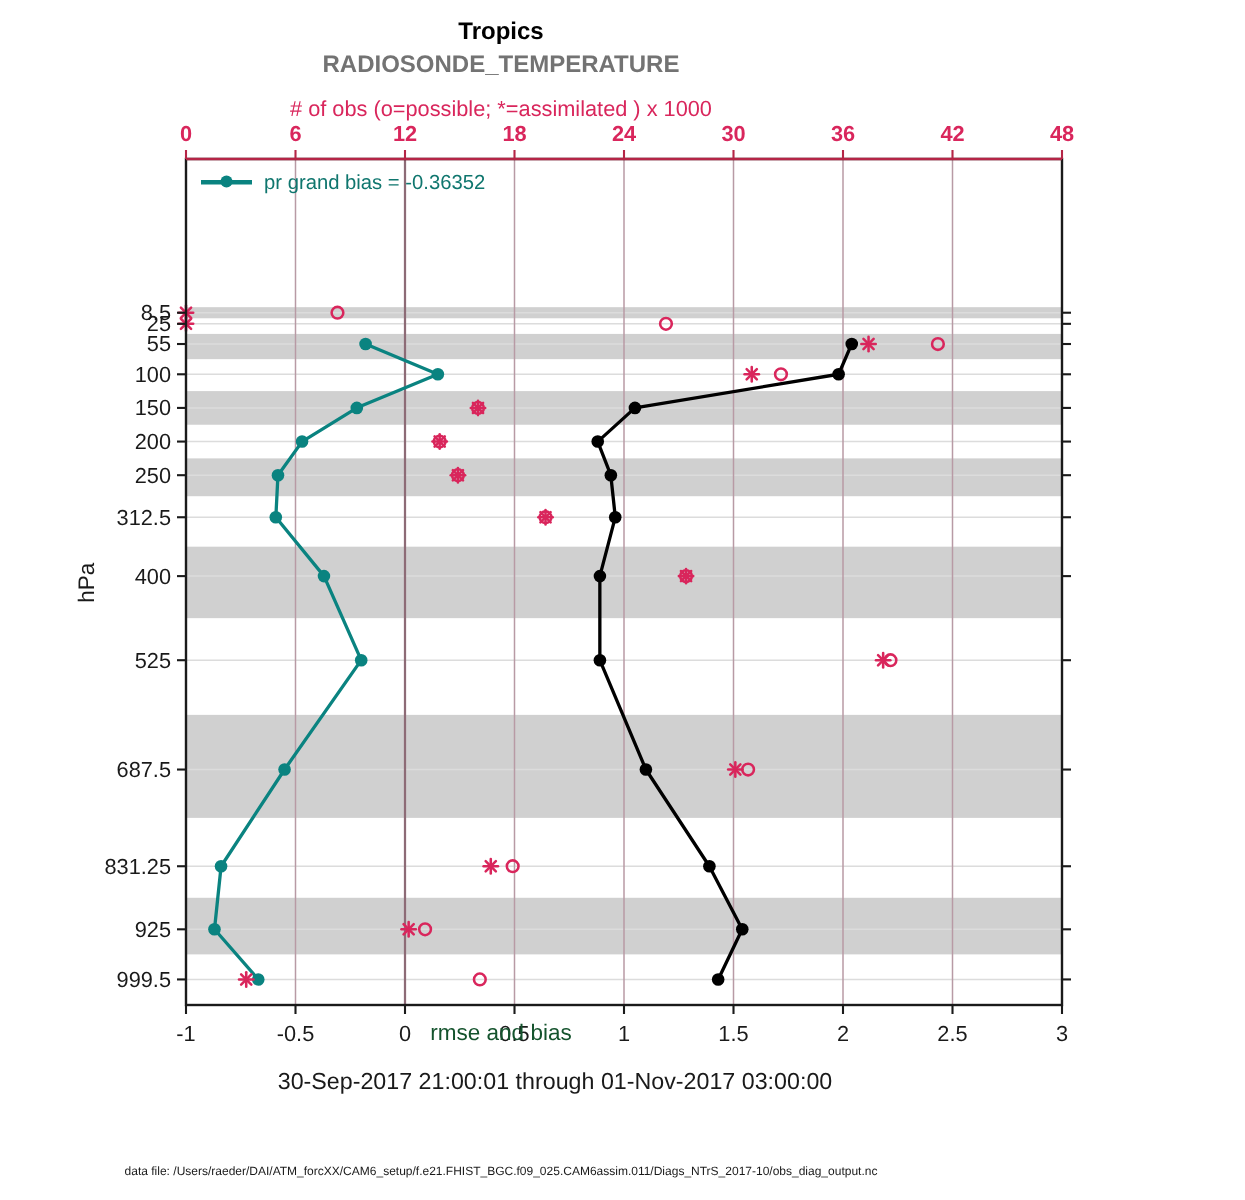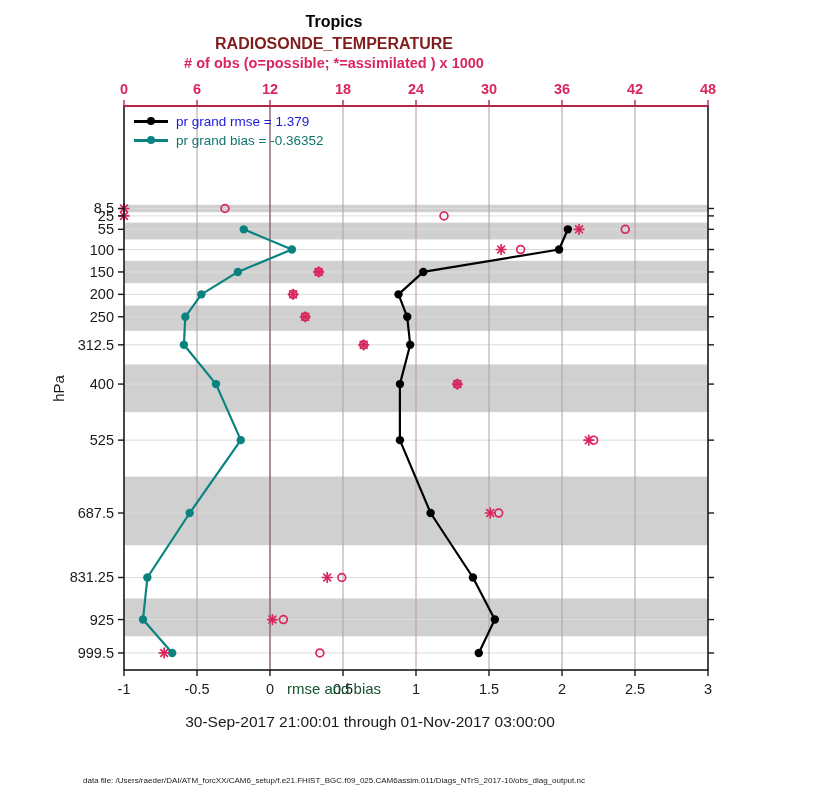--- a/index.html
+++ b/index.html
@@ -1,22 +1,22 @@
 <!DOCTYPE html>
 <html><head>
 <meta charset="utf-8">
 <style>
   html,body{margin:0;padding:0;background:#ffffff;}
   body{width:830px;height:800px;position:relative;overflow:hidden;
        font-family:"Liberation Sans","DejaVu Sans",sans-serif;}
   .abs{position:absolute;}
   .ctr{left:0;width:668px;text-align:center;}
   .title1{top:13px;font-size:16px;font-weight:bold;color:#000;}
-  .title2{top:35px;font-size:16px;font-weight:bold;color:#7f1d1d;}
-  .obslabel{top:55px;font-size:14.5px;font-weight:bold;}
+  .title2{top:35px;font-size:16px;font-weight:bold;color:#737373;}
+  .obslabel{top:65px;font-size:14.5px;font-weight:normal;}
   .xlabel{top:680px;font-size:15px;color:#14532d;}
   .timespan{top:713px;font-size:15.5px;color:#1a1a1a;margin-left:36px;}
   .footer{top:776px;font-size:8px;color:#1a1a1a;}
   .ylabel{left:28px;top:380px;width:60px;text-align:center;font-size:15px;color:#1a1a1a;
           transform:rotate(-90deg);transform-origin:center center;}
   .legend{left:134px;top:112px;}
   .legend-row{display:flex;align-items:center;height:19px;}
   .lsample{width:34px;height:2.5px;position:relative;margin-right:8px;}
   .lsample .dot{position:absolute;left:13px;top:-3px;width:8px;height:8px;border-radius:50%;}
   .ltext{font-size:13.5px;}
@@ -271,26 +271,20 @@
       <text x="708" y="94" text-anchor="middle" font-size="14.5px" font-weight="bold" fill="#d9265c">48</text>
     </g>
   </svg>
 
 <div class="abs ctr title1">Tropics</div>
 <div class="abs ctr title2">RADIOSONDE_TEMPERATURE</div>
 <div class="abs ctr obslabel" style="color: rgb(217, 38, 92);"># of obs (o=possible; *=assimilated ) x 1000</div>
 
 <div class="abs legend">
   <div class="legend-row">
-    <span class="lsample" style="background: rgb(0, 0, 0);">
-        <span class="dot" style="background: rgb(0, 0, 0);"></span>
-      </span>
-    <span class="ltext" style="color: rgb(26, 22, 224);">pr grand rmse = 1.379</span>
-  </div>
-  <div class="legend-row">
     <span class="lsample" style="background: rgb(10, 131, 128);">
         <span class="dot" style="background: rgb(10, 131, 128);"></span>
       </span>
     <span class="ltext" style="color: #0f766e;">pr grand bias = -0.36352</span>
   </div>
 </div>
 
 <div class="abs ylabel">hPa</div>
 <div class="abs ctr xlabel">rmse and bias</div>
 <div class="abs ctr timespan">30-Sep-2017 21:00:01 through 01-Nov-2017 03:00:00</div>

